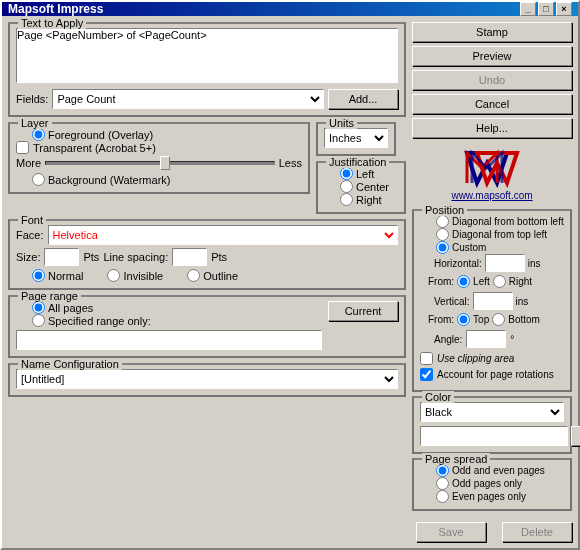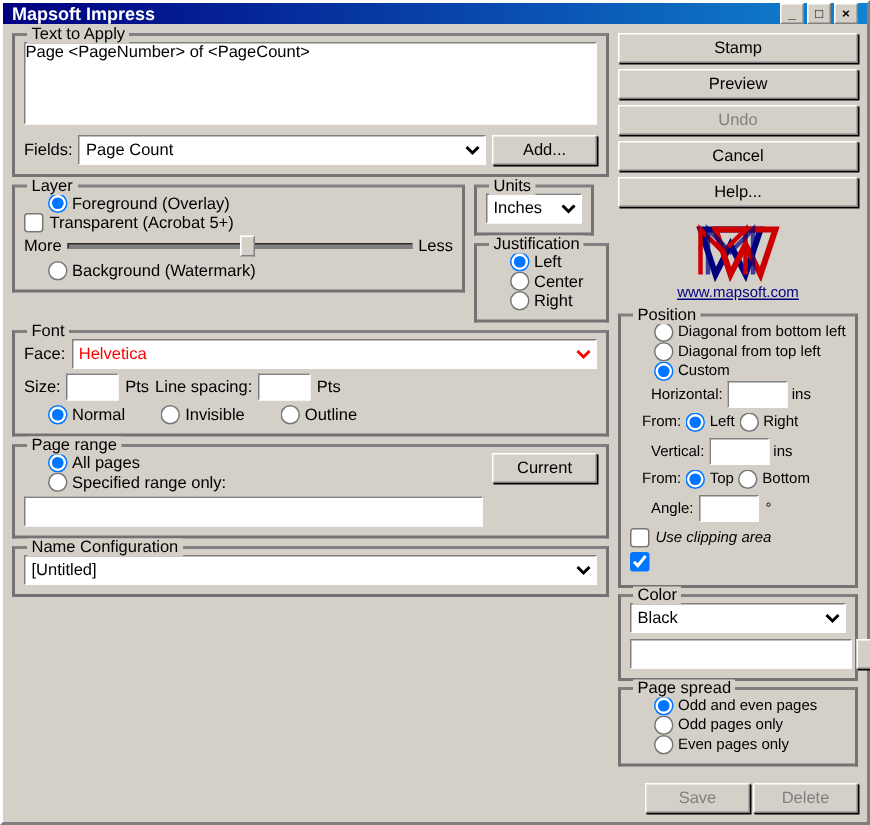--- a/index.html
+++ b/index.html
@@ -190,21 +190,21 @@
       display: flex;
       align-items: center;
       gap: 4px;
     }
     .name-config-select {
       flex: 1;
       height: 20px;
     }
     .bottom-buttons {
       display: flex;
-      gap: 2px;
+      gap: 16px;
       justify-content: flex-end;
       padding: 0 6px 6px;
     }
     .pos-field-row {
       display: flex;
       align-items: center;
       gap: 3px;
       margin-bottom: 3px;
     }
     .pos-input {
@@ -513,20 +513,21 @@
           <input type="text" class="pos-input" style="">
           <label style="font-size:10px;">°</label>
         </div>
 
         <div class="checkbox-row">
           <input type="checkbox" style="">
           <label style="font-size:10px;font-style:italic;">Use clipping area</label>
         </div>
         <div class="checkbox-row">
           <input type="checkbox" checked="" style="">
+          <label style="font-size:10px;">Account for page rotations</label>
         </div>
       </div>
 
       <div class="group-box color-group">
         <span class="group-box-title">Color</span>
         <select class="color-select">
           <option>Black</option>
         </select>
         <div class="color-value-row">
           <input type="text" class="color-value-input" readonly="" style="">

